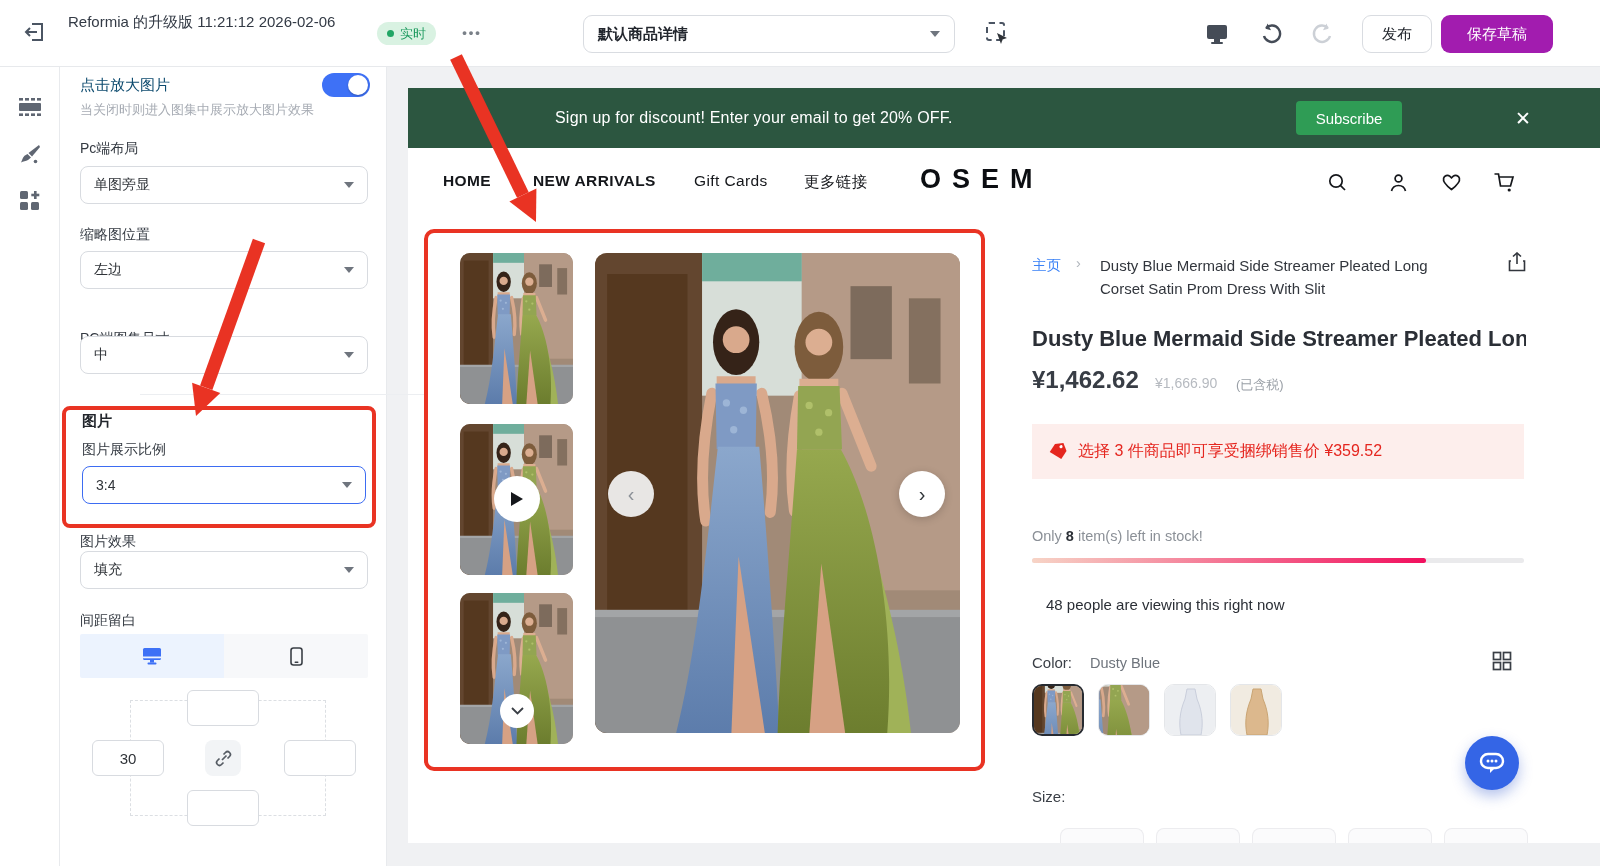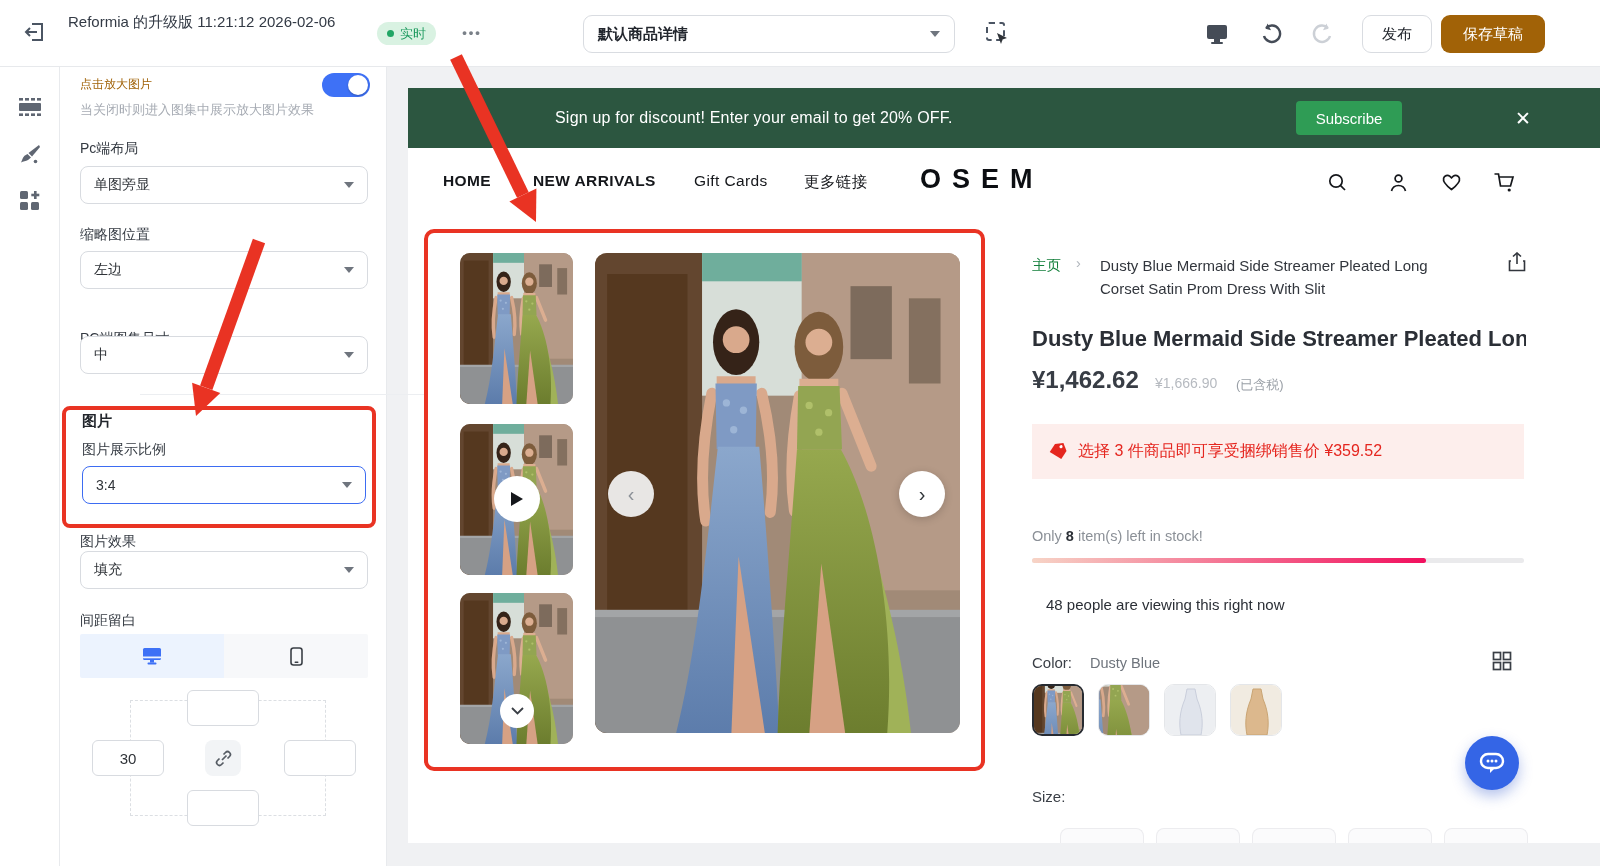--- a/index.html
+++ b/index.html
@@ -15,21 +15,21 @@
   .live-badge { position:absolute; left:377px; top:22px; height:23px; padding:0 10px; border-radius:12px; background:#d9f2e2; display:flex; align-items:center; gap:6px; font-size:13px; color:#1d9a5f; }
   .live-dot { width:7px; height:7px; border-radius:50%; background:#21a665; }
   .more-btn { position:absolute; left:452px; top:20px; width:40px; height:26px; text-align:center; color:#7a8088; font-size:13px; letter-spacing:2px; font-weight:700; line-height:26px; cursor:pointer; }
   .tpl-select { position:absolute; left:583px; top:15px; width:372px; height:38px; border:1px solid #d9dce1; border-radius:9px; background:#fff; display:flex; align-items:center; padding:0 14px; font-size:15px; font-weight:600; color:#23272e; cursor:pointer; }
   .caret { width:0; height:0; border-left:5px solid transparent; border-right:5px solid transparent; border-top:6px solid #6f757e; margin-left:auto; }
   .marquee-tool { position:absolute; left:986px; top:22px; width:26px; height:26px; cursor:pointer; }
   .marquee-box { position:absolute; left:0; top:0; width:19px; height:19px; border:2px dashed #4b5563; border-radius:3px; }
   .icon-btn-top { position:absolute; top:19px; width:30px; height:30px; display:flex; align-items:center; justify-content:center; cursor:pointer; }
   .btn { position:absolute; top:15px; height:38px; border-radius:9px; font-size:15px; display:flex; align-items:center; justify-content:center; cursor:pointer; }
   .btn-publish { left:1362px; width:70px; background:#fff; border:1px solid #d9dce1; color:#23272e; }
-  .btn-save { left:1441px; width:104px; background:#a16207; color:#fff; border:none; }
+  .btn-save { left:1441px; width:112px; background:#a21caf; color:#fff; border:none; }
 
   
   .rail { position:absolute; left:0; top:67px; width:60px; height:799px; background:#fff; border-right:1px solid #e8eaed; z-index:5; }
   .rail-btn { position:absolute; left:16px; width:28px; height:28px; display:flex; align-items:center; justify-content:center; cursor:pointer; }
 
   
   .panel { position:absolute; left:60px; top:67px; width:327px; height:799px; background:#fff; border-right:1px solid #e8eaed; z-index:5; }
   .lbl { position:absolute; font-size:14px; color:#343a42; }
   .lbl-bold { font-weight:700; color:#22262c; font-size:15px; }
   .sel { position:absolute; height:38px; border:1px solid #d8dbe0; border-radius:8px; background:#fff; display:flex; align-items:center; padding:9px 13px; font-size:14px; color:#2f3338; cursor:pointer; }
@@ -216,21 +216,21 @@
           <rect x="1" y="12" width="8" height="8" rx="1.5"></rect>
           <rect x="12" y="12" width="8" height="8" rx="1.5"></rect>
           <rect x="15" y="1" width="2.6" height="8"></rect>
           <rect x="12.3" y="3.7" width="8" height="2.6"></rect>
         </g>
       </svg>
     </div>
   </div>
 
   <div class="panel">
-    <div class="lbl" style="left:20px; top:9px; font-size:12px; font-weight:500; color:#a16207;">点击放大图片</div>
+    <div class="lbl" style="left:20px; top:9px; font-size:15px; font-weight:500; color:#0c4a6e;">点击放大图片</div>
     <div class="toggle" style="left:262px; top:6px;">
         <span class="knob"></span>
       </div>
     <div class="help-txt" style="left:20px; top:34px;">当关闭时则进入图集中展示放大图片效果</div>
 
     <div class="lbl" style="left:20px; top:73px;">Pc端布局</div>
     <div class="sel" style="left:20px; top:99px; width:288px;">
       <span>单图旁显</span>
         <span class="caret"></span>
     </div>
@@ -358,21 +358,21 @@
           <use href="#sceneG"></use>
         </svg>
     </div>
     <div class="car-btn" style="left:200px; top:383px; background:rgba(245,245,245,.92); color:#8a8f96;">
       <span>‹</span>
     </div>
     <div class="car-btn" style="left:491px; top:383px; background:#fff; color:#2f3338; box-shadow:0 2px 8px rgba(0,0,0,.18);">
       <span>›</span>
     </div>
 
-    <div class="abs crumb" style="left:624px; top:168px; color:#15803d; cursor:pointer;">主页</div>
+    <div class="abs crumb" style="left:624px; top:168px; color:#3b82f6; cursor:pointer;">主页</div>
     <div class="abs crumb" style="left:668px; top:167px; color:#b0b5bc;">›</div>
     <div class="abs" style="left:692px; top:167px; width:380px; font-size:15px; color:#32363d; line-height:1.5;">
       <div>Dusty Blue Mermaid Side Streamer Pleated Long</div>
       <div>Corset Satin Prom Dress With Slit</div>
     </div>
     <div class="abs" style="left:1100px; top:164px; cursor:pointer;">
       <svg width="18" height="20" viewBox="0 0 18 20" fill="none" stroke="#32363d" stroke-width="1.6">
         <path d="M9 1 V12"></path>
           <path d="M5 4.5 L9 1 L13 4.5"></path>
           <path d="M3 9 H1.5 V18.5 H16.5 V9 H15"></path>

